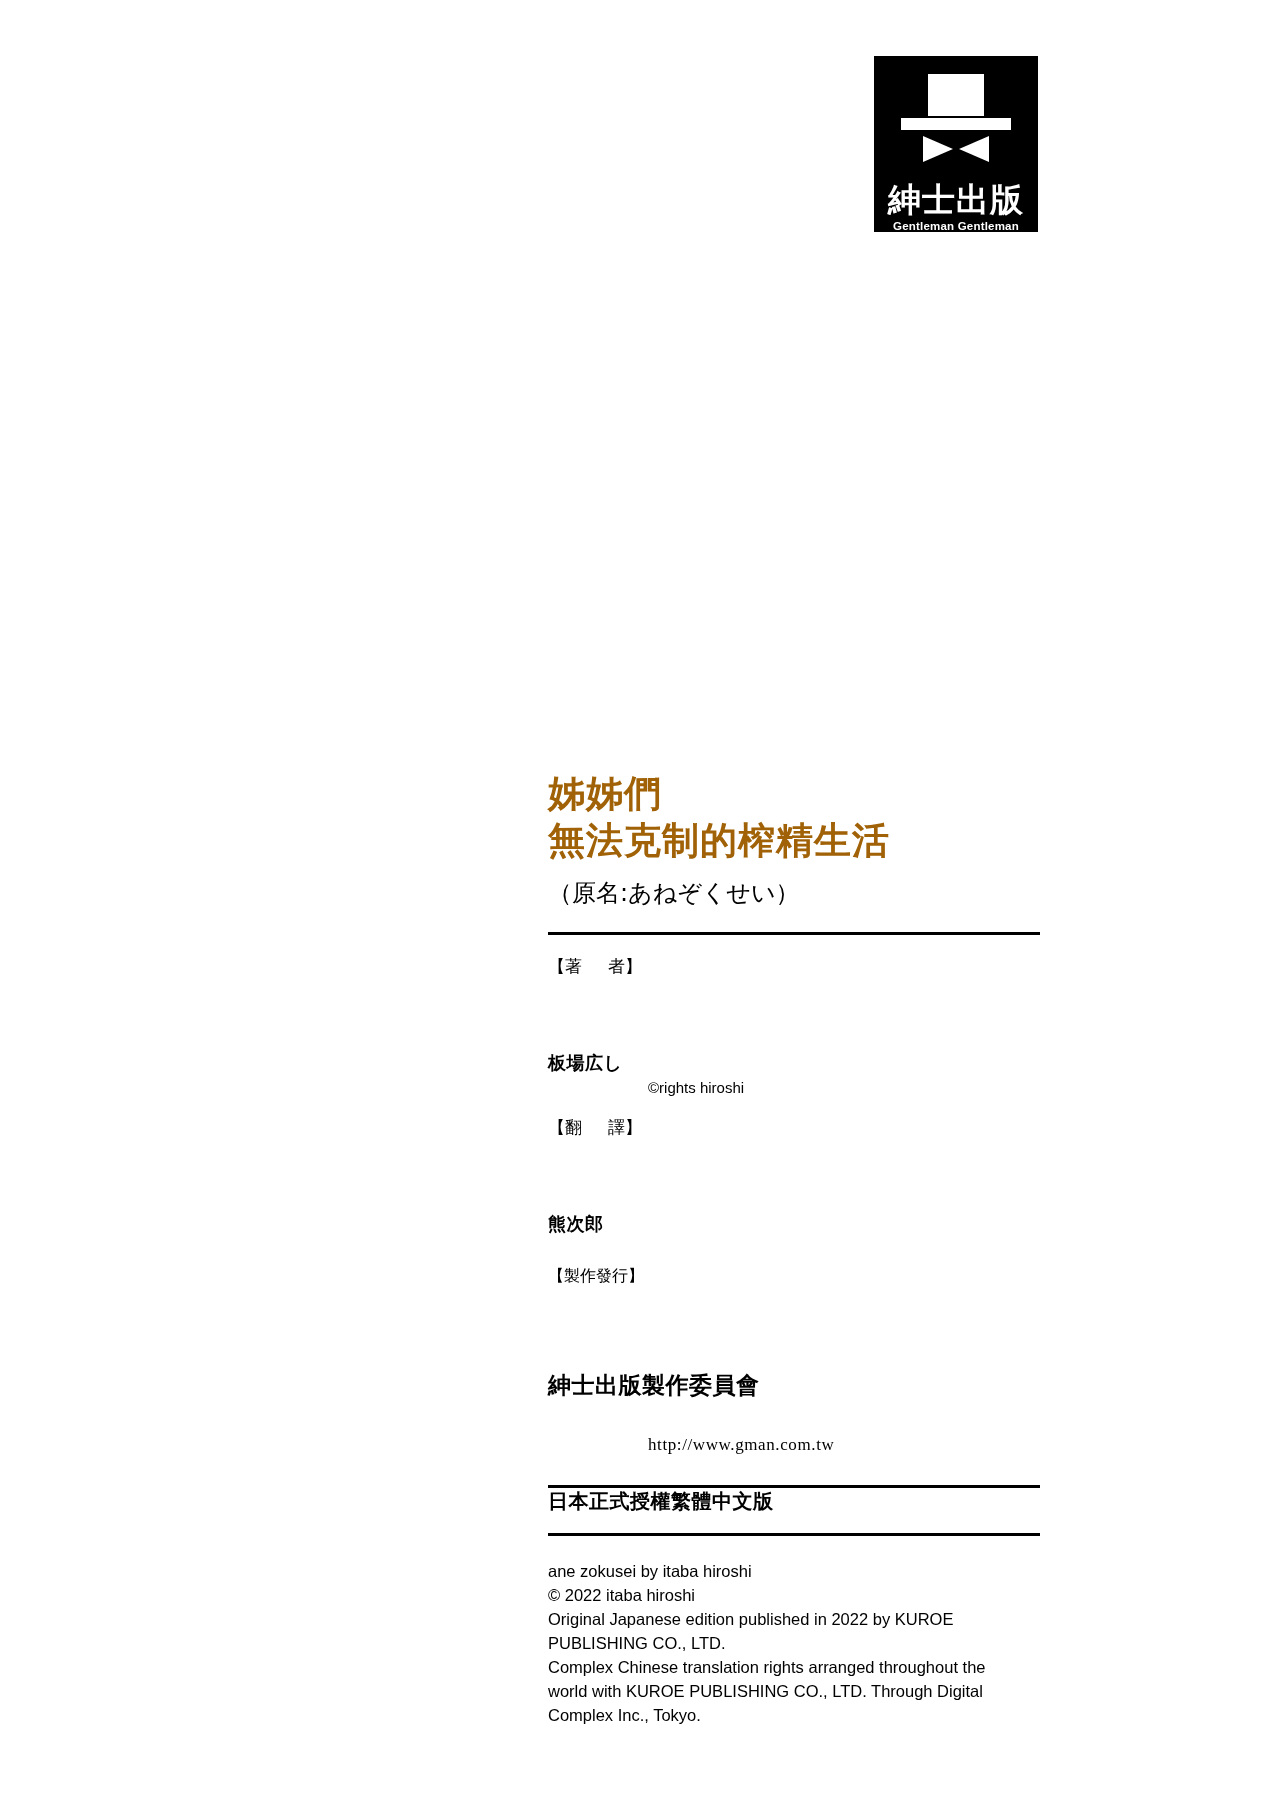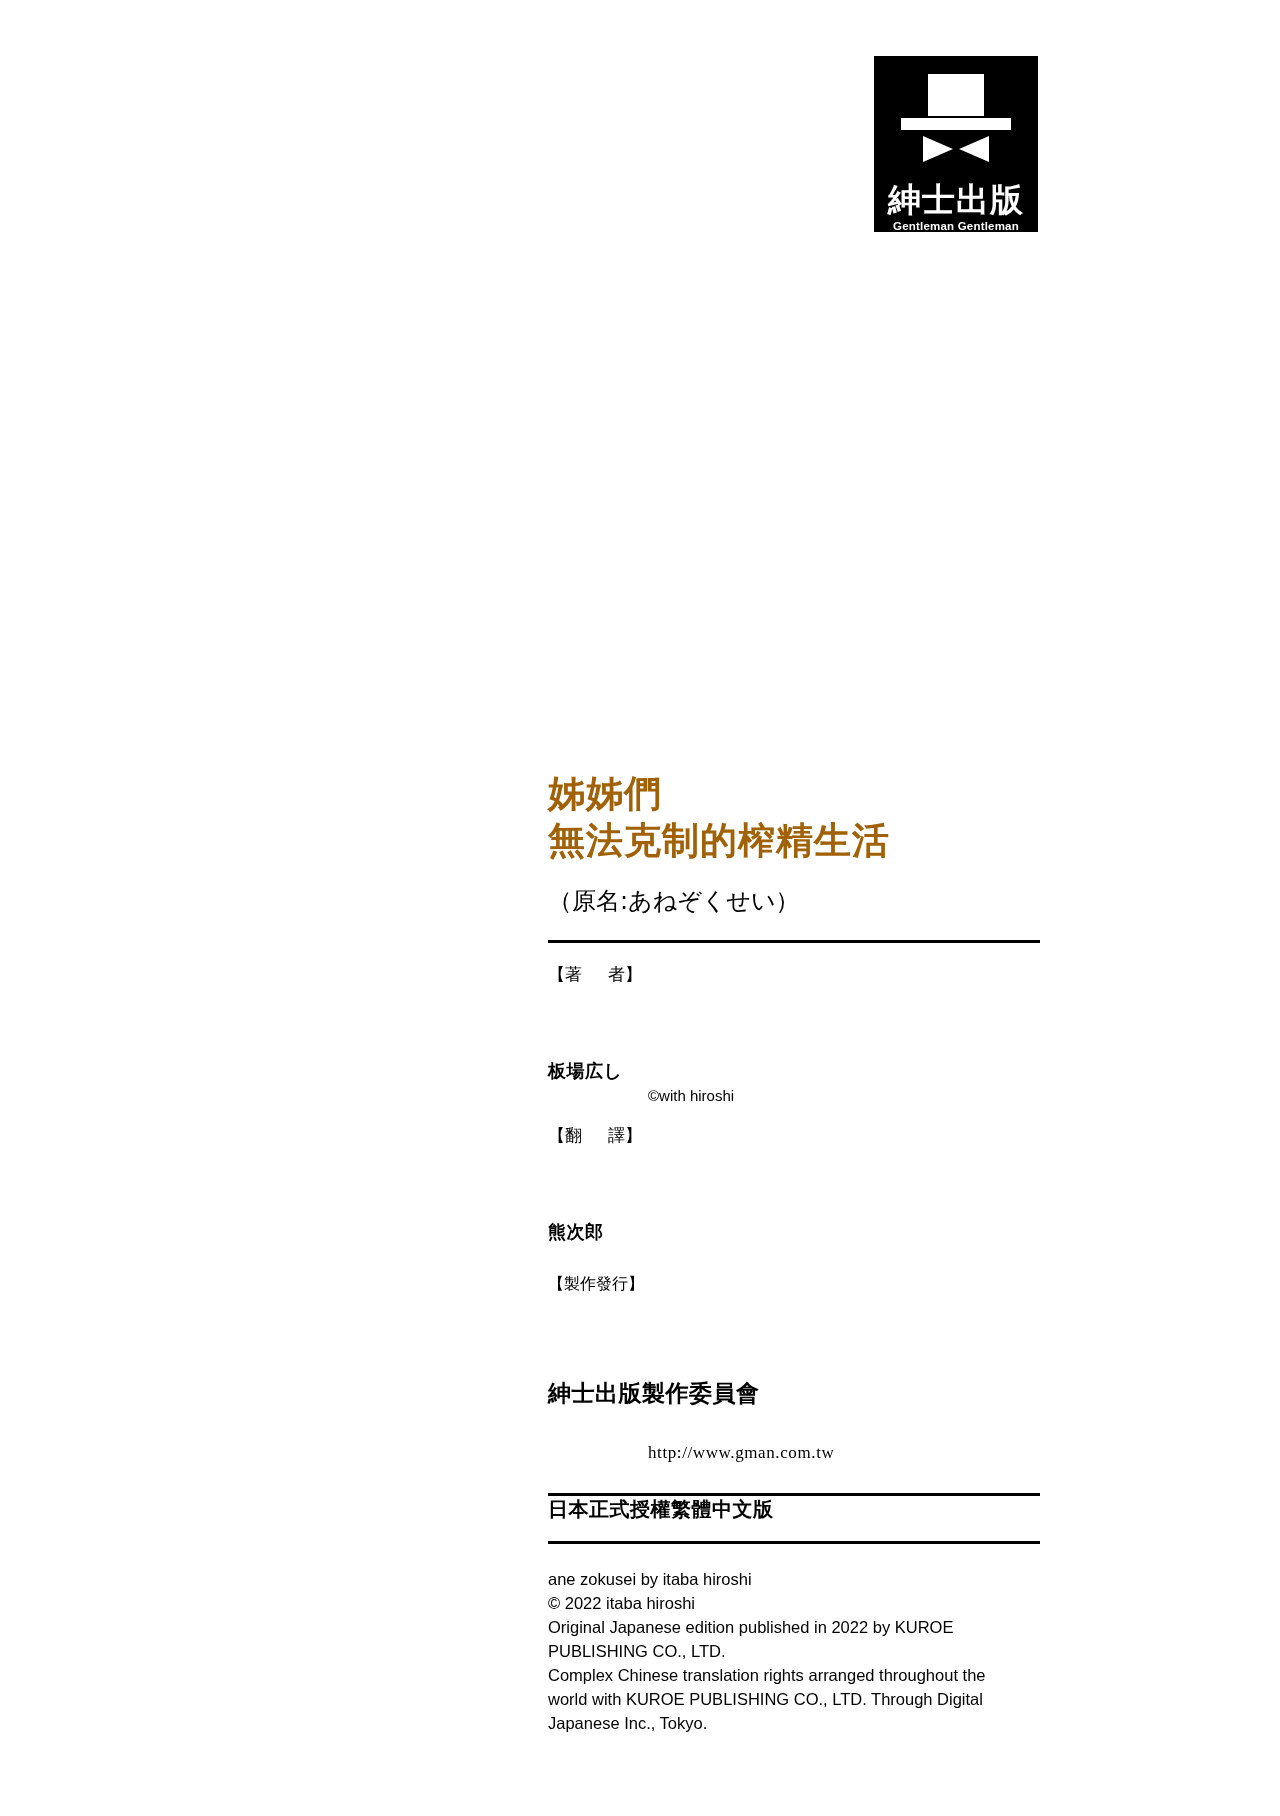--- a/index.html
+++ b/index.html
@@ -105,21 +105,21 @@
     font-weight: bold;
     font-size: 37px;
     line-height: 1.28;
     letter-spacing: 1px;
     color: #a16207;
   }
   .title-orig {
     font-family: "DejaVu Sans", sans-serif;
     font-size: 24px;
     line-height: 1.4;
-    margin-top: 20px;
+    margin-top: 12px;
     color: #000000;
   }
 
   .rule {
     height: 3px;
     background: #000000;
     margin: 22px 0 0 0;
     width: 100%;
   }
 
@@ -208,21 +208,21 @@
   <div class="title-orig">（原名:あねぞくせい）</div>
 
   <div class="rule"></div>
 
   <div class="credit-row">
     <div class="credit-label">
       <span>【著</span><span class="sp"></span><span>者】</span>
     </div>
     <div class="credit-value">板場広し</div>
   </div>
-  <div class="credit-sub">©with hiroshi</div>
+  <div class="credit-sub">©rights hiroshi</div>
 
   <div class="credit-row">
     <div class="credit-label">
       <span>【翻</span><span class="sp"></span><span>譯】</span>
     </div>
     <div class="credit-value">熊次郎</div>
   </div>
 
   <div class="credit-row publisher">
     <div class="credit-label">【製作發行】</div>
@@ -237,16 +237,16 @@
 
   <div class="rule rule-bottom"></div>
 
   <div class="eng-block">
     <div>ane zokusei by itaba hiroshi</div>
     <div>© 2022 itaba hiroshi</div>
     <div>Original Japanese edition published in 2022 by KUROE</div>
     <div>PUBLISHING CO., LTD.</div>
     <div>Complex Chinese translation rights arranged throughout the</div>
     <div>world with KUROE PUBLISHING CO., LTD. Through Digital</div>
-    <div>Japanese Inc., Tokyo.</div>
+    <div>Complex Inc., Tokyo.</div>
   </div>
 
 </div>
 
 </body></html>

